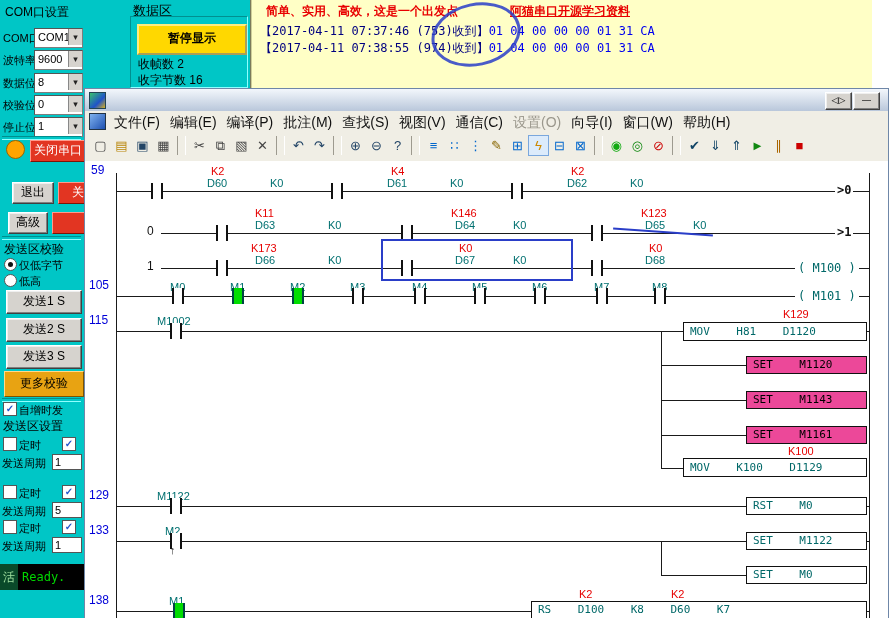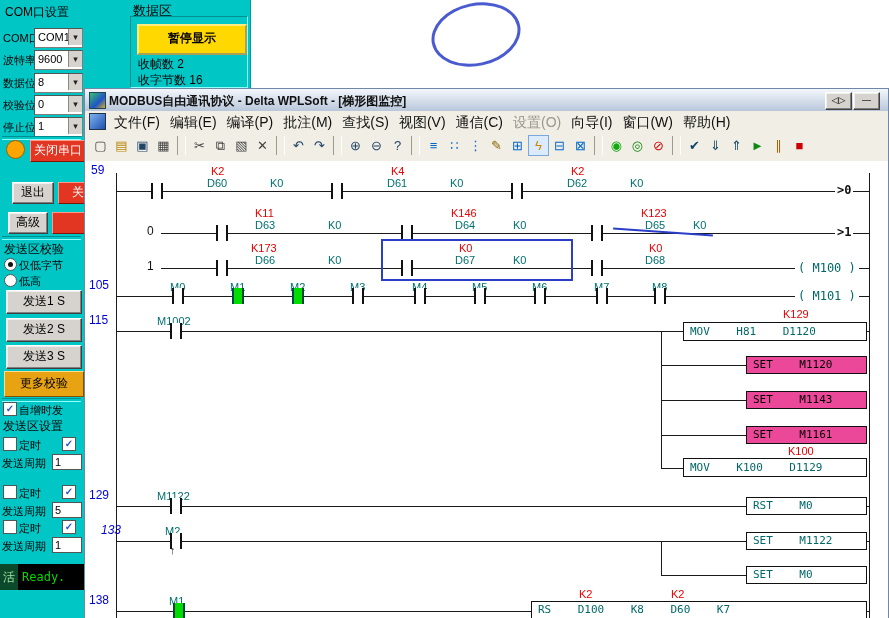--- a/index.html
+++ b/index.html
@@ -178,27 +178,36 @@
   </div>
 
   <div id="top-ext">
     <div class="dp-title">数据区</div>
     <div class="dp-frame"></div>
     <div class="pause-btn">暂停显示</div>
     <div class="dp-counter" style="top:56px">收帧数 2</div>
     <div class="dp-counter" style="top:72px">收字节数 16</div>
   </div>
 
+  <div id="log-area">
+    <span class="banner" style="left:14px">简单、实用、高效，这是一个出发点</span>
+    <span class="banner right" style="left:258px">阿猫串口开源学习资料</span>
+    <div class="log-line" style="top:23px">
+      <span class="log-prefix">【2017-04-11 07:37:46 (753)收到】</span><span class="log-hex">01 04 00 00 00 01 31 CA</span>
+    </div>
+    <div class="log-line" style="top:40px">
+      <span class="log-prefix">【2017-04-11 07:38:55 (974)收到】</span><span class="log-hex">01 04 00 00 00 01 31 CA</span>
+    </div>
+  </div>
 
   <div id="pen-circle"></div>
 
   <div id="main-window">
     <div id="title-bar">
       <span class="app-icon"></span>
-      <span id="title-text">MODBUS自由通讯协议 - Delta WPLSoft - [梯形图监控]</span>
       <span class="win-btn btn3d" style="right:36px">◁▷</span>
       <span class="win-btn btn3d" style="right:8px">—</span>
     </div>
     <div id="menu-bar">
       <span class="child-icon"></span>
       <span id="menu-items"><span class="menu-item">文件(F)</span><span class="menu-item">编辑(E)</span><span class="menu-item">编译(P)</span><span class="menu-item">批注(M)</span><span class="menu-item">查找(S)</span><span class="menu-item">视图(V)</span><span class="menu-item">通信(C)</span><span class="menu-item disabled">设置(O)</span><span class="menu-item">向导(I)</span><span class="menu-item">窗口(W)</span><span class="menu-item">帮助(H)</span></span>
     </div>
     <div id="toolbar">
       <div id="toolbar-icons">
           <span class="tb-icon" style="color: rgb(68, 68, 68);">▢</span>
@@ -325,21 +334,21 @@
         <div class="l-box" style="left: 598px; top: 161px; width: 184px; height: 19px; line-height: 17px;">MOV    H81    D1120</div>
         <div class="l-box green" style="left: 661px; top: 195px; width: 121px; height: 18px; line-height: 16px;">SET    M1120</div>
         <div class="l-box green" style="left: 661px; top: 230px; width: 121px; height: 18px; line-height: 16px;">SET    M1143</div>
         <div class="l-box green" style="left: 661px; top: 265px; width: 121px; height: 18px; line-height: 16px;">SET    M1161</div>
         <div class="l-red" style="left: 703px; top: 284px;">K100</div>
         <div class="l-box" style="left: 598px; top: 297px; width: 184px; height: 19px; line-height: 17px;">MOV    K100    D1129</div>
         <div class="l-num" style="left: 4px; top: 327px;">129</div>
         <div class="l-lbl" style="left: 72px; top: 329px;">M1122</div>
         <div class="l-ct" style="left: 85px; top: 337px;"></div>
         <div class="l-box" style="left: 661px; top: 336px; width: 121px; height: 18px; line-height: 16px;">RST    M0</div>
-        <div class="l-num" style="left: 16px; top: 362px; font-style: italic;">133</div>
+        <div class="l-num" style="left: 4px; top: 362px;">133</div>
         <div class="l-lbl" style="left: 80px; top: 364px;">M2</div>
         <div class="l-ct" style="left: 85px; top: 372px;"></div>
         <div class="l-edge" style="left: 85px; top: 383px;">↑</div>
         <div class="l-box" style="left: 661px; top: 371px; width: 121px; height: 18px; line-height: 16px;">SET    M1122</div>
         <div class="l-box" style="left: 661px; top: 405px; width: 121px; height: 18px; line-height: 16px;">SET    M0</div>
         <div class="l-num" style="left: 4px; top: 432px;">138</div>
         <div class="l-lbl" style="left: 84px; top: 434px;">M1</div>
         <div class="l-ct on" style="left: 88px; top: 442px;"></div>
         <div class="l-red" style="left: 494px; top: 427px;">K2</div>
         <div class="l-red" style="left: 586px; top: 427px;">K2</div>

